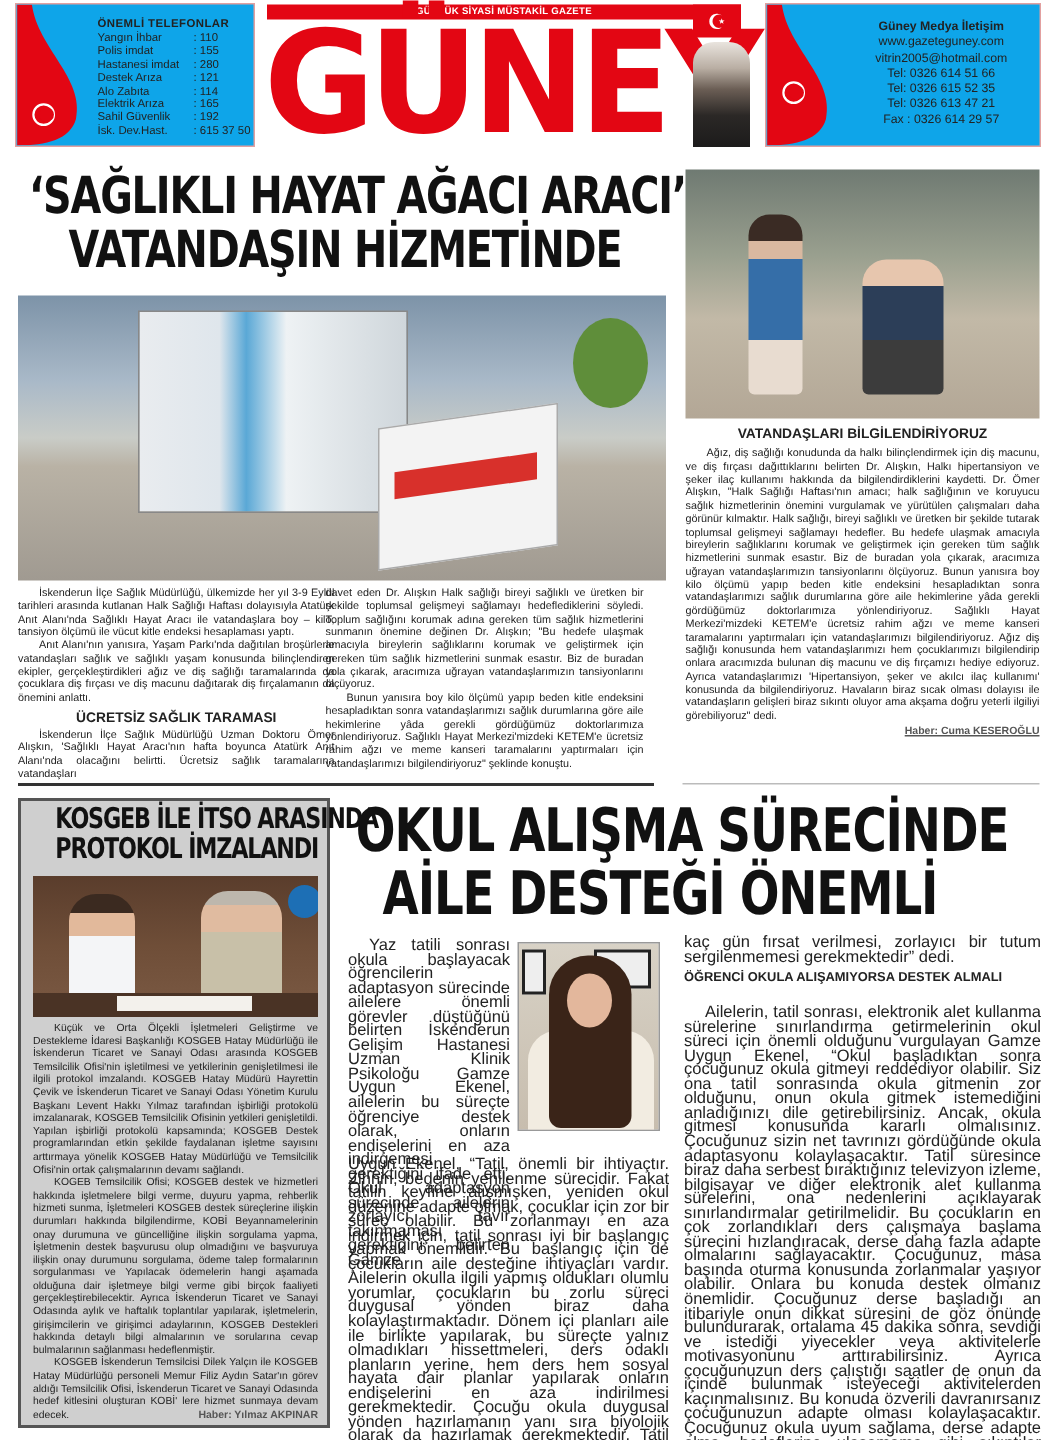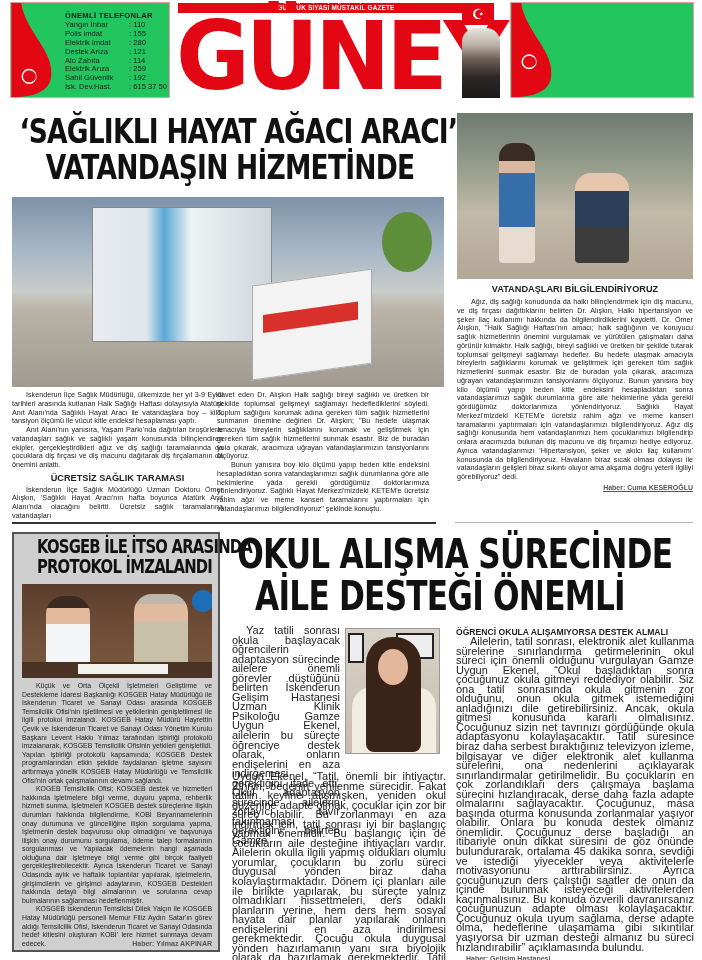--- a/index.html
+++ b/index.html
@@ -1,19 +1,19 @@
 <!DOCTYPE html>
 <html><head>
 <meta charset="utf-8">
 <style>
 *{box-sizing:border-box;margin:0;padding:0}
 body{width:702px;height:960px;background:#fff;font-family:"Liberation Sans",sans-serif;color:#222;position:relative;overflow:hidden}
 .abs{position:absolute}
 
-.infobox{border:1px solid #e2a0a0;background:#22c55e;overflow:hidden}
+.infobox{border:1px solid #e2a0a0;background:#0ea5e9;overflow:hidden}
 .blob{position:absolute;left:0;top:0;width:46px;height:100%}
 .blob svg{width:100%;height:100%}
 .phones{left:10px;top:2px;width:160px;height:96px}
 .phones .list{position:absolute;left:54px;top:9px;font-size:7.6px;line-height:8.9px;color:#222}
 .phones .title{font-weight:bold;font-size:7.6px;letter-spacing:.3px}
 .phones .row{display:flex}
 .phones .row .k{width:64px}
 .contact{left:510px;top:2px;width:184px;height:96px}
 .contact .list{position:absolute;left:54px;top:10px;font-size:8.2px;line-height:10.3px;text-align:center;width:125px}
 .contact .title{font-weight:bold}
@@ -74,34 +74,34 @@
     <div class="title">ÖNEMLİ TELEFONLAR</div>
     <div class="row">
         <span class="k">Yangın İhbar</span>
         <span>: 110</span>
       </div>
     <div class="row">
         <span class="k">Polis imdat</span>
         <span>: 155</span>
       </div>
     <div class="row">
-        <span class="k">Elektrik imdat</span>
+        <span class="k">Hastanesi imdat</span>
         <span>: 280</span>
       </div>
     <div class="row">
         <span class="k">Destek Arıza</span>
         <span>: 121</span>
       </div>
     <div class="row">
         <span class="k">Alo Zabıta</span>
         <span>: 114</span>
       </div>
     <div class="row">
         <span class="k">Elektrik Arıza</span>
-        <span>: 259</span>
+        <span>: 165</span>
       </div>
     <div class="row">
         <span class="k">Sahil Güvenlik</span>
         <span>: 192</span>
       </div>
     <div class="row">
         <span class="k">İsk. Dev.Hast.</span>
         <span>: 615 37 50</span>
       </div>
   </div>
@@ -113,20 +113,29 @@
 <div class="abs ataturk"></div>
 
 <div class="abs infobox contact">
   <div class="blob">
     <svg viewBox="0 0 46 96">
         <path d="M0 0 L10 0 C14 30 46 50 40 78 C36 92 20 96 0 96 Z" fill="#e30613"></path>
         <circle cx="18" cy="60" r="7" fill="none" stroke="#fff" stroke-width="1.5"></circle>
         <circle cx="20" cy="60" r="5" fill="#e30613"></circle>
       </svg>
   </div>
+  <div class="list">
+    <div class="title">Güney Medya İletişim</div>
+    <div>www.gazeteguney.com</div>
+    <div>vitrin2005@hotmail.com</div>
+    <div>Tel: 0326 614 51 66</div>
+    <div>Tel: 0326 615 52 35</div>
+    <div>Tel: 0326 613 47 21</div>
+    <div>Fax : 0326 614 29 57</div>
+  </div>
 </div>
 
 <div class="abs h1 story1-title">
   <div>‘SAĞLIKLI HAYAT AĞACI ARACI’</div>
   <div>VATANDAŞIN HİZMETİNDE</div>
 </div>
 
 <div class="abs photo photo1">
   <div class="tree"></div>
   <div class="truck"></div>
@@ -198,18 +207,21 @@
     <div class="jacket"></div>
     <div class="hair"></div>
     <div class="face"></div>
 </div>
 
 <div class="abs body serif" style="left:232px;top:772px;width:214px">
   <p style="text-indent:0">Uygun Ekenel, “Tatil, önemli bir ihtiyaçtır. Zihnin, bedenin yenilenme sürecidir. Fakat tatilin keyfine alışmışken, yeniden okul düzenine adapte olmak, çocuklar için zor bir süreç olabilir. Bu zorlanmayı en aza indirmek için, tatil sonrası iyi bir başlangıç yapmak önemlidir. Bu başlangıç için de çocukların aile desteğine ihtiyaçları vardır. Ailelerin okulla ilgili yapmış oldukları olumlu yorumlar, çocukların bu zorlu süreci duygusal yönden biraz daha kolaylaştırmaktadır. Dönem içi planları aile ile birlikte yapılarak, bu süreçte yalnız olmadıkları hissettmeleri, ders odaklı planların yerine, hem ders hem sosyal hayata dair planlar yapılarak onların endişelerini en aza indirilmesi gerekmektedir. Çocuğu okula duygusal yönden hazırlamanın yanı sıra biyolojik olarak da hazırlamak gerekmektedir. Tatil süresinde gece geç yatıp sabah daha geç kalkan çocuklar, derslere uyum sağlamada zorlanıp, dikkat problemleri yaşayabilirler. Uyku düzeninin okula uyumunu kolaylaştırmak için çocuklara bir-</p>
 </div>
 
 <div class="abs" style="left:456px;top:624px;width:238px">
-  <div class="sub2" style="margin:3px 0 0">ÖĞRENCİ OKULA ALIŞAMIYORSA DESTEK ALMALI</div>
+  <div class="body serif">
+      <p style="text-indent:0">kaç gün fırsat verilmesi, zorlayıcı bir tutum sergilenmemesi gerekmektedir” dedi.</p>
+    </div>
+  <div class="sub2" style="margin:3px 0 15px">ÖĞRENCİ OKULA ALIŞAMIYORSA DESTEK ALMALI</div>
   <div class="body serif">
       <p>Ailelerin, tatil sonrası, elektronik alet kullanma sürelerine sınırlandırma getirmelerinin okul süreci için önemli olduğunu vurgulayan Gamze Uygun Ekenel, “Okul başladıktan sonra çocuğunuz okula gitmeyi reddediyor olabilir. Siz ona tatil sonrasında okula gitmenin zor olduğunu, onun okula gitmek istemediğini anladığınızı dile getirebilirsiniz. Ancak, okula gitmesi konusunda kararlı olmalısınız. Çocuğunuz sizin net tavrınızı gördüğünde okula adaptasyonu kolaylaşacaktır. Tatil süresince biraz daha serbest bıraktığınız televizyon izleme, bilgisayar ve diğer elektronik alet kullanma sürelerini, ona nedenlerini açıklayarak sınırlandırmalar getirilmelidir. Bu çocukların en çok zorlandıkları ders çalışmaya başlama sürecini hızlandıracak, derse daha fazla adapte olmalarını sağlayacaktır. Çocuğunuz, masa başında oturma konusunda zorlanmalar yaşıyor olabilir. Onlara bu konuda destek olmanız önemlidir. Çocuğunuz derse başladığı an itibariyle onun dikkat süresini de göz önünde bulundurarak, ortalama 45 dakika sonra, sevdiği ve istediği yiyecekler veya aktivitelerle motivasyonunu arttırabilirsiniz. Ayrıca çocuğunuzun ders çalıştığı saatler de onun da içinde bulunmak isteyeceği aktivitelerden kaçınmalısınız. Bu konuda özverili davranırsanız çocuğunuzun adapte olması kolaylaşacaktır. Çocuğunuz okula uyum sağlama, derse adapte olma, hedeflerine ulaşamama gibi sıkıntılar yaşıyorsa bir uzman desteği almanız bu süreci hızlandırabilir” açıklamasında bulundu.</p>
     </div>
   <div class="byline" style="text-align:left;text-decoration:none;margin-left:10px;margin-top:3px">Haber: Gelişim Hastanesi</div>
 </div>
 
 </body></html>

